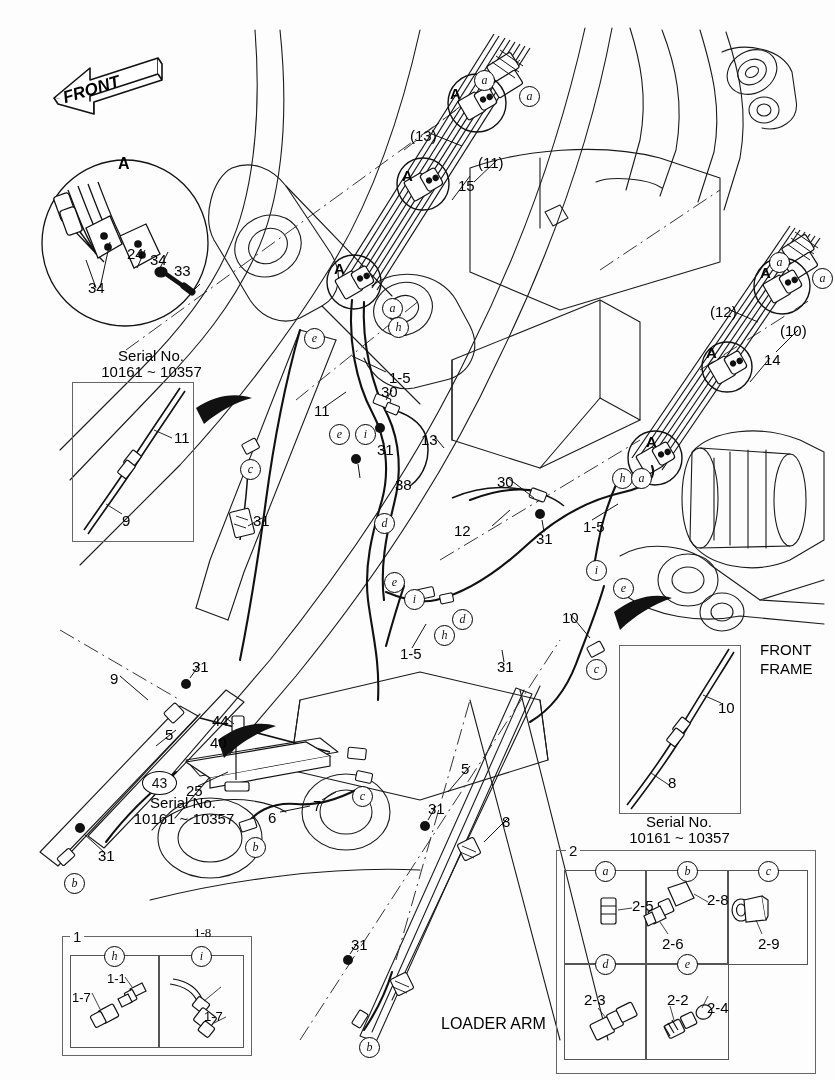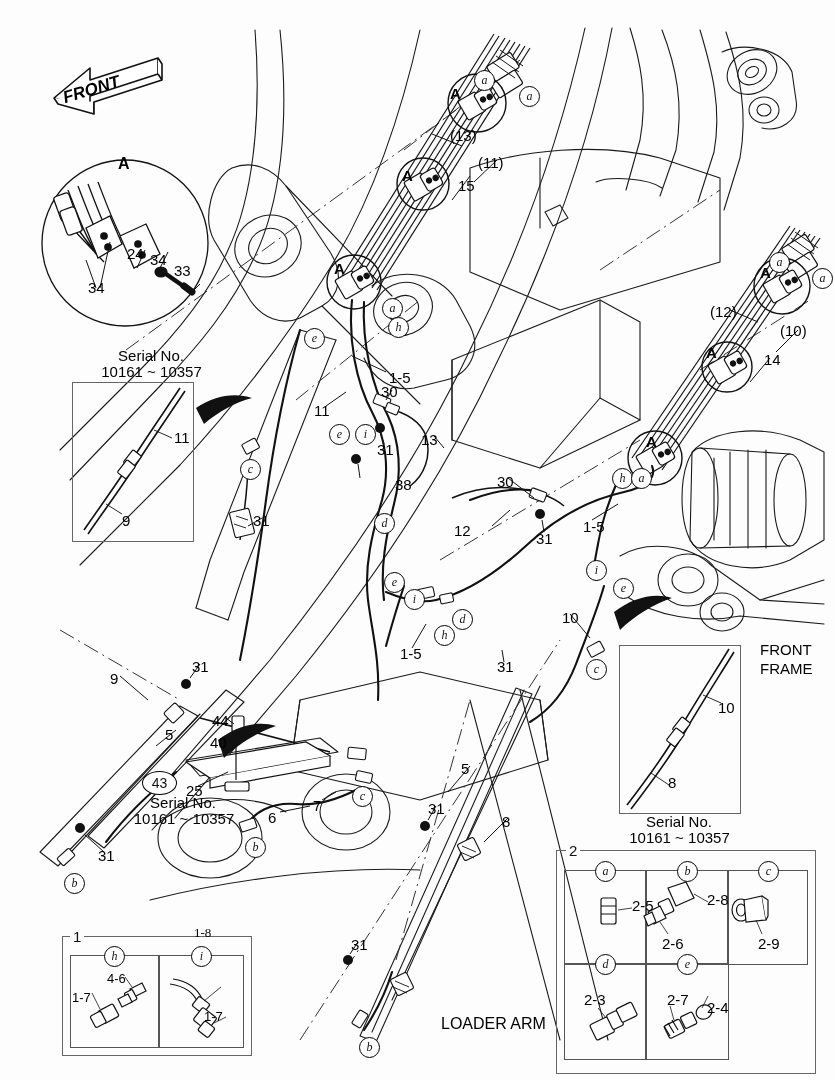--- a/index.html
+++ b/index.html
@@ -437,21 +437,21 @@
       <rect x="126" y="56" width="18" height="16" rx="2" transform="rotate(38 135 64)"></rect>
       <rect x="130" y="68" width="13" height="12" rx="2" transform="rotate(38 136 74)"></rect>
     </g>
     <g fill="none" stroke="#111" stroke-width="0.8">
       <path d="M55 22 L 62 32"></path>
       <path d="M22 38 L 30 54"></path>
       <path d="M151 32 L 134 46"></path>
       <path d="M156 62 L 144 68"></path>
     </g>
   </svg>
-  <div class="lbl n-sm" style="left:107px;top:972px;">4-6</div>
+  <div class="lbl n-sm" style="left:107px;top:972px;">1-1</div>
   <div class="lbl n-sm" style="left:72px;top:991px;">1-7</div>
   <div class="lbl n-sm" style="left:194px;top:926px;font-family:Liberation Serif, serif;">1-8</div>
   <div class="lbl n-sm" style="left:204px;top:1010px;">1-7</div>
 
   <div class="boxframe" style="left:556px;top:850px;width:258px;height:222px;"></div>
   <div class="ttl" style="left:566px;top:842px;">2</div>
 
   <div class="innerbox" style="left:564px;top:870px;width:81px;height:93px;"></div>
   <div class="innerbox" style="left:645px;top:870px;width:82px;height:93px;"></div>
   <div class="innerbox" style="left:727px;top:870px;width:79px;height:93px;"></div>
@@ -497,21 +497,21 @@
       <path d="M50 168 L 42 158"></path>
       <path d="M118 170 L 114 156"></path>
       <path d="M146 158 L 152 146"></path>
     </g>
   </svg>
   <div class="lbl n" style="left:632px;top:898px;">2-5</div>
   <div class="lbl n" style="left:707px;top:892px;">2-8</div>
   <div class="lbl n" style="left:662px;top:936px;">2-6</div>
   <div class="lbl n" style="left:758px;top:936px;">2-9</div>
   <div class="lbl n" style="left:584px;top:992px;">2-3</div>
-  <div class="lbl n" style="left:667px;top:992px;">2-7</div>
+  <div class="lbl n" style="left:667px;top:992px;">2-2</div>
   <div class="lbl n" style="left:707px;top:1000px;">2-4</div>
 
   <div class="lbl bold" style="left:450px;top:86px;font-size:15px;">A</div>
   <div class="lbl bold" style="left:402px;top:168px;font-size:15px;">A</div>
   <div class="lbl bold" style="left:334px;top:261px;font-size:15px;">A</div>
   <div class="lbl bold" style="left:760px;top:265px;font-size:15px;">A</div>
   <div class="lbl bold" style="left:706px;top:345px;font-size:15px;">A</div>
   <div class="lbl bold" style="left:646px;top:434px;font-size:15px;">A</div>
 
   <div id="callout-layer">
@@ -534,21 +534,21 @@
       <div class="callout" style="left: 631px; top: 468px; width: 19px; height: 19px;">a</div>
       <div class="callout" style="left: 586px; top: 560px; width: 19px; height: 19px;">i</div>
       <div class="callout" style="left: 613px; top: 578px; width: 19px; height: 19px;">e</div>
       <div class="callout" style="left: 586px; top: 659px; width: 19px; height: 19px;">c</div>
       <div class="callout" style="left: 352px; top: 786px; width: 19px; height: 19px;">c</div>
       <div class="callout" style="left: 245px; top: 837px; width: 19px; height: 19px;">b</div>
       <div class="callout" style="left: 64px; top: 873px; width: 19px; height: 19px;">b</div>
       <div class="callout" style="left: 359px; top: 1037px; width: 19px; height: 19px;">b</div>
     </div>
   <div id="number-layer">
-      <div class="lbl n" style="left: 410px; top: 128px; margin-left: 40px;">(13)</div>
+      <div class="lbl n" style="left: 410px; top: 128px;">(13)</div>
       <div class="lbl n" style="left: 478px; top: 155px;">(11)</div>
       <div class="lbl n" style="left: 458px; top: 178px;">15</div>
       <div class="lbl n" style="left: 710px; top: 304px;">(12)</div>
       <div class="lbl n" style="left: 780px; top: 323px;">(10)</div>
       <div class="lbl n" style="left: 764px; top: 352px;">14</div>
       <div class="lbl n" style="left: 389px; top: 370px;">1-5</div>
       <div class="lbl n" style="left: 381px; top: 384px;">30</div>
       <div class="lbl n" style="left: 314px; top: 403px;">11</div>
       <div class="lbl n" style="left: 377px; top: 442px;">31</div>
       <div class="lbl n" style="left: 421px; top: 432px;">13</div>

